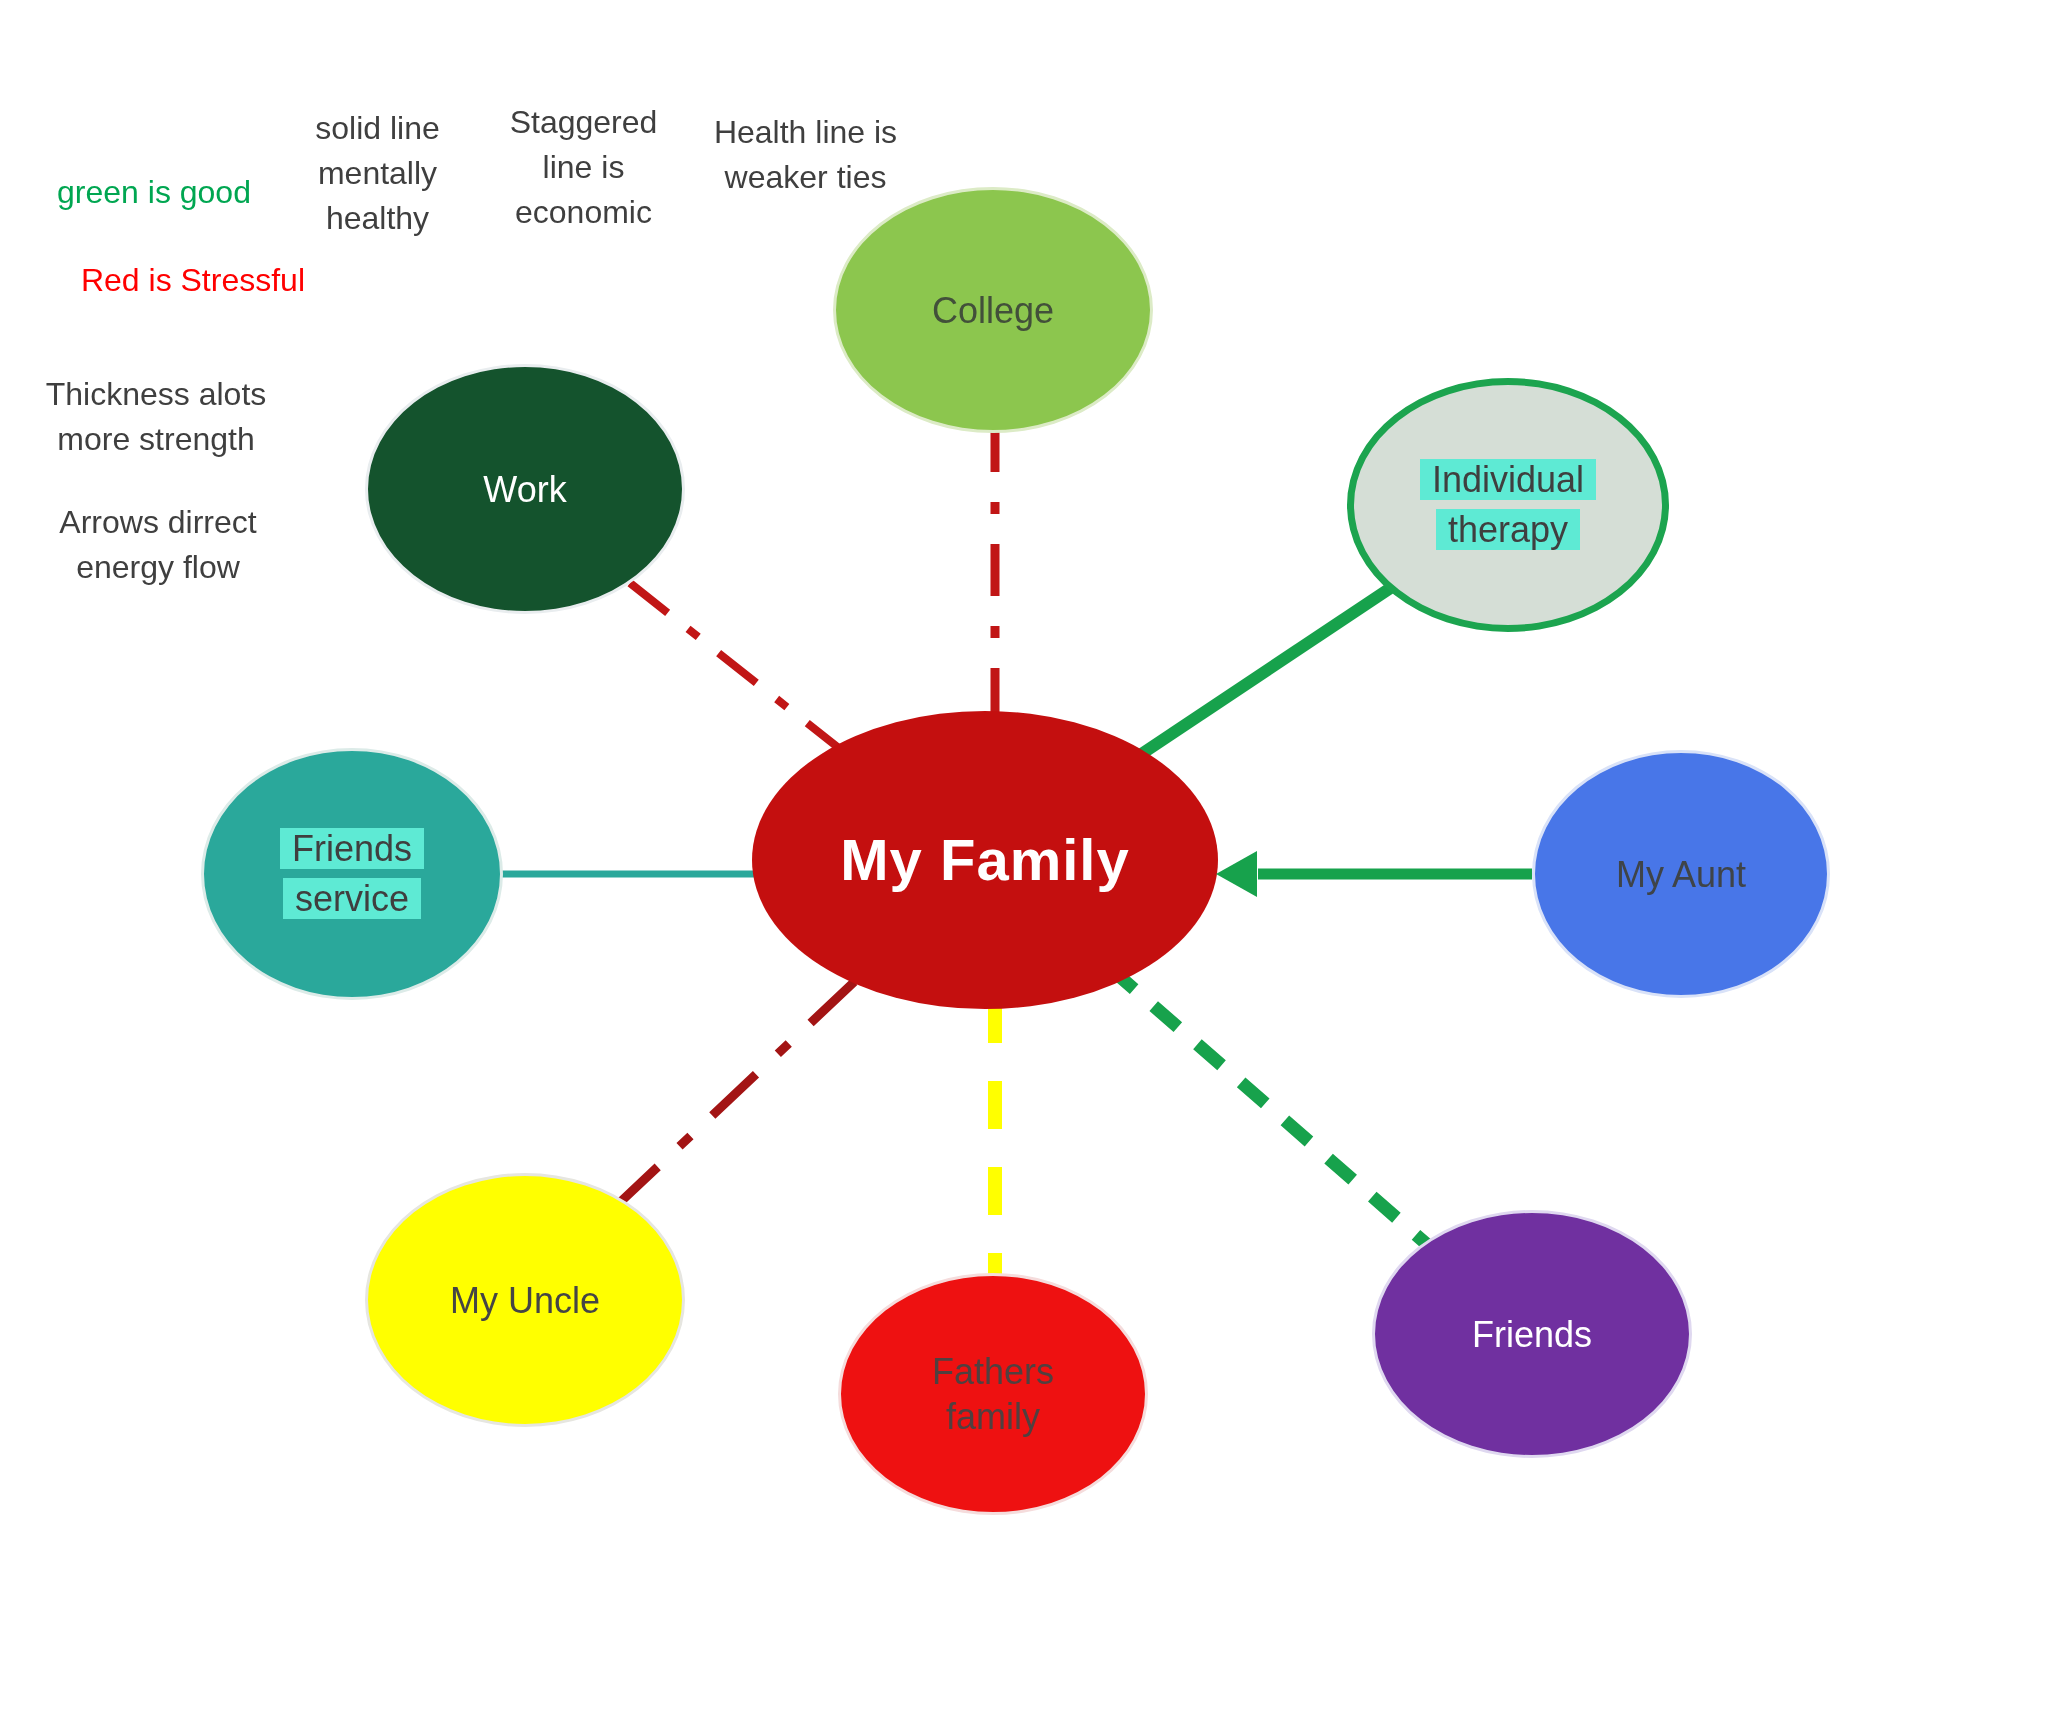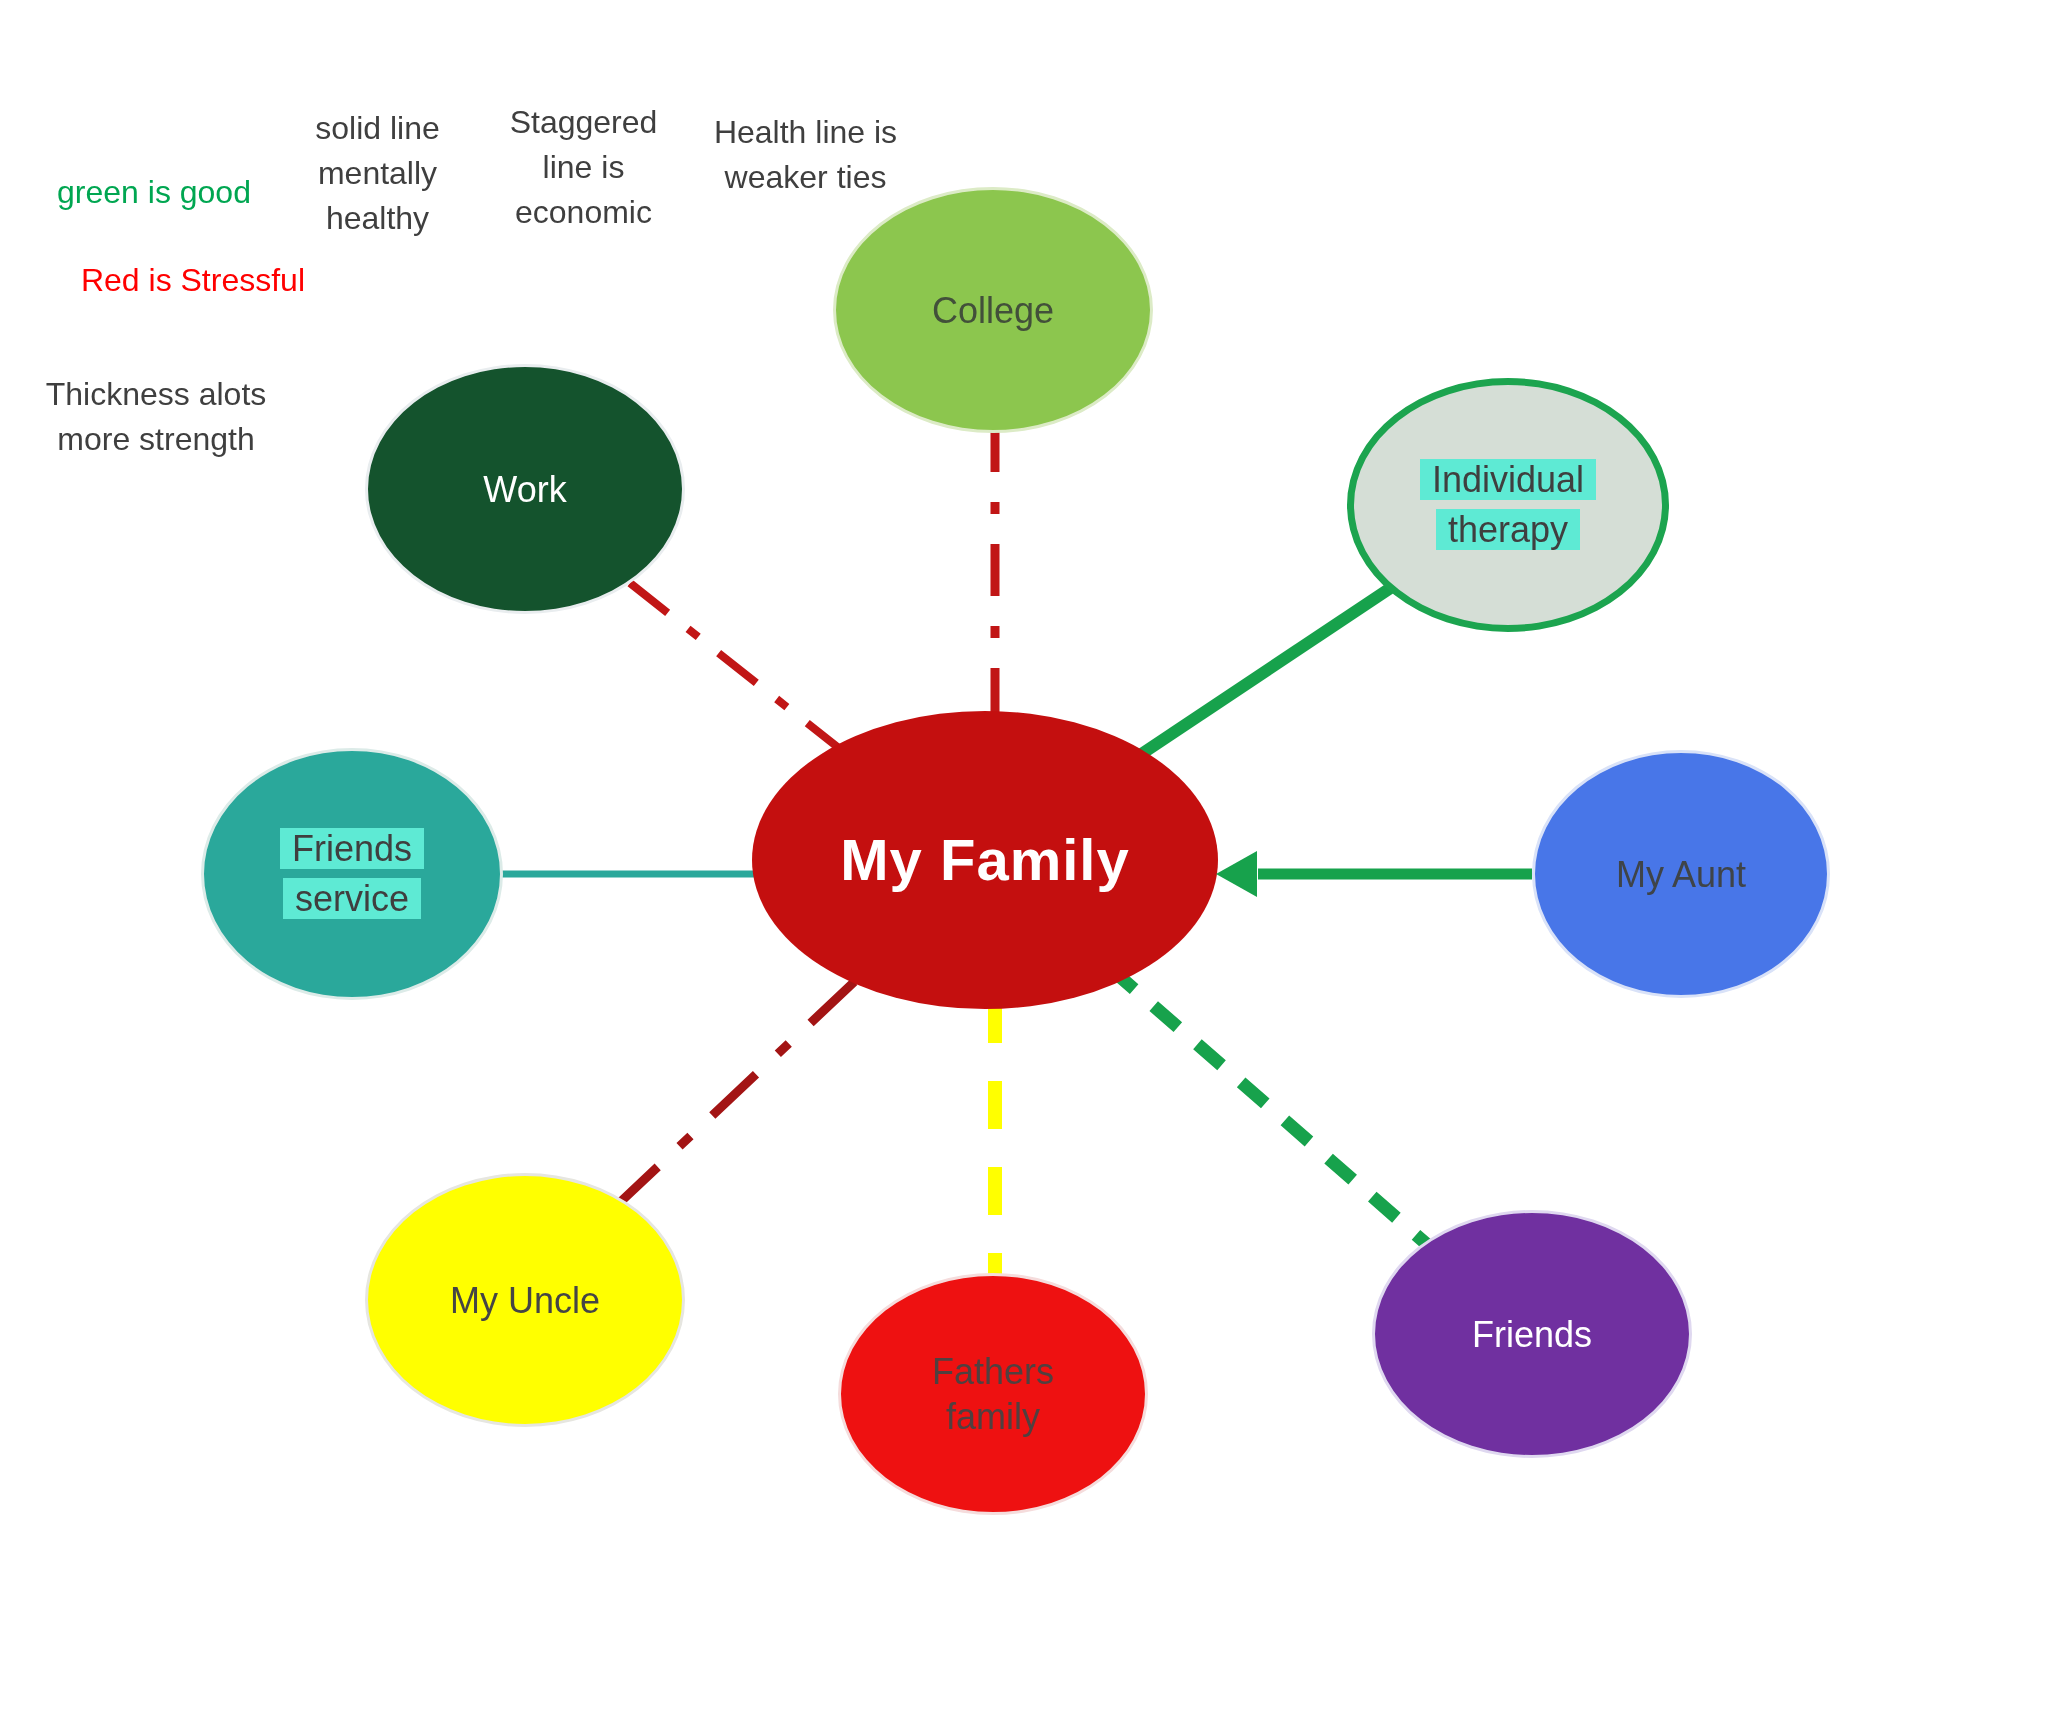--- a/index.html
+++ b/index.html
@@ -95,20 +95,22 @@
 mentally
 healthy</div>
   <div class="legend-block" id="legend-staggered" data-name="legend-staggered-line-note">Staggered
 line is
 economic</div>
   <div class="legend-block" id="legend-dotted" data-name="legend-dotted-line-note">Health line is
 weaker ties</div>
 
   <div class="legend-block" id="legend-thickness" data-name="legend-thickness-note">Thickness alots
 more strength</div>
+  <div class="legend-block" id="legend-arrows" data-name="legend-arrows-note">Arrows dirrect
+energy flow</div>
 
   <div class="node" data-name="node-my-family" style="left: 752px; top: 711px; width: 466px; height: 298px; background: rgb(196, 15, 15); color: rgb(255, 255, 255); justify-content: center;">
     <span class="node-label"><span class="label-text" data-name="node-my-family-label">My Family</span></span>
   </div>
   <div class="node" data-name="node-college" style="left: 833px; top: 187px; width: 320px; height: 246px; background: rgb(140, 198, 78); color: rgb(66, 80, 58); border: 3px solid rgb(220, 235, 198);">
     <span class="node-label"><span class="label-text" data-name="node-college-label">College</span></span>
   </div>
   <div class="node" data-name="node-work" style="left: 365px; top: 364px; width: 320px; height: 250px; background: #14532d; color: rgb(255, 255, 255); border: 3px solid rgb(233, 237, 239);">
     <span class="node-label"><span class="label-text" data-name="node-work-label">Work</span></span>
   </div>

